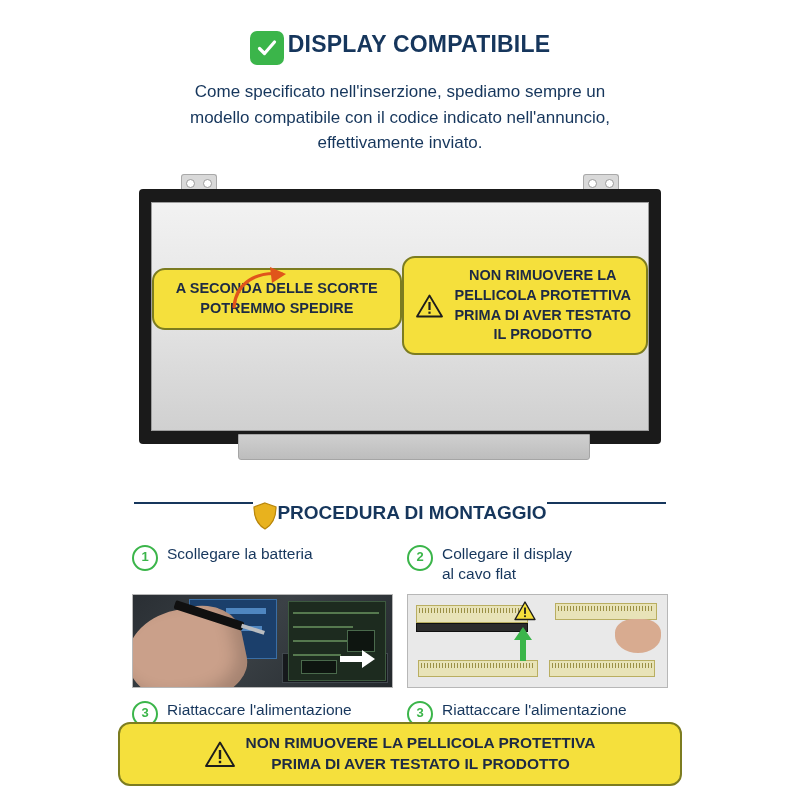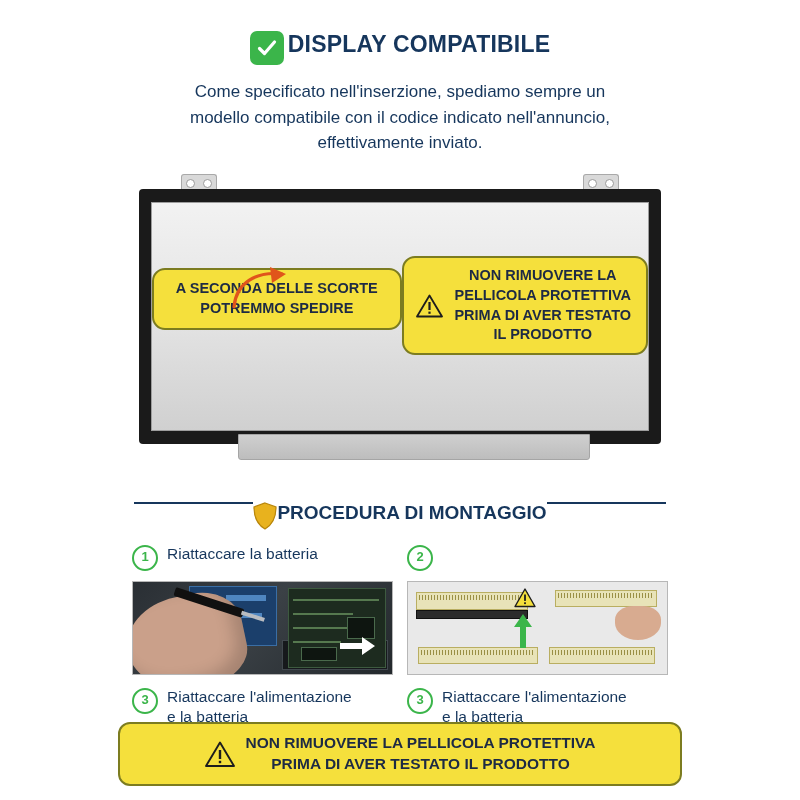--- a/index.html
+++ b/index.html
@@ -424,26 +424,30 @@
       </svg>
       <div class="proc-title">PROCEDURA DI MONTAGGIO</div>
       <div class="proc-rule"></div>
     </div>
 
     <div class="steps-grid">
 
       <div class="step-label">
         <div class="step-num">1</div>
         <div>
-          <div>Riattaccare la batteria</div>
+          <div>Scollegare la batteria</div>
         </div>
       </div>
 
       <div class="step-label">
         <div class="step-num">2</div>
+        <div>
+          <div>Collegare il display</div>
+          <div>al cavo flat</div>
+        </div>
       </div>
 
       <div class="step-img photo1">
         <div class="battery-blk"></div>
         <div class="pcb">
           <div class="trace" style="left:4px;top:10px;width:86px;"></div>
           <div class="trace" style="left:4px;top:24px;width:60px;"></div>
           <div class="trace" style="left:4px;top:38px;width:76px;"></div>
           <div class="trace" style="left:4px;top:52px;width:48px;"></div>
           <div class="chip" style="left:58px;top:28px;width:26px;height:20px;"></div>

